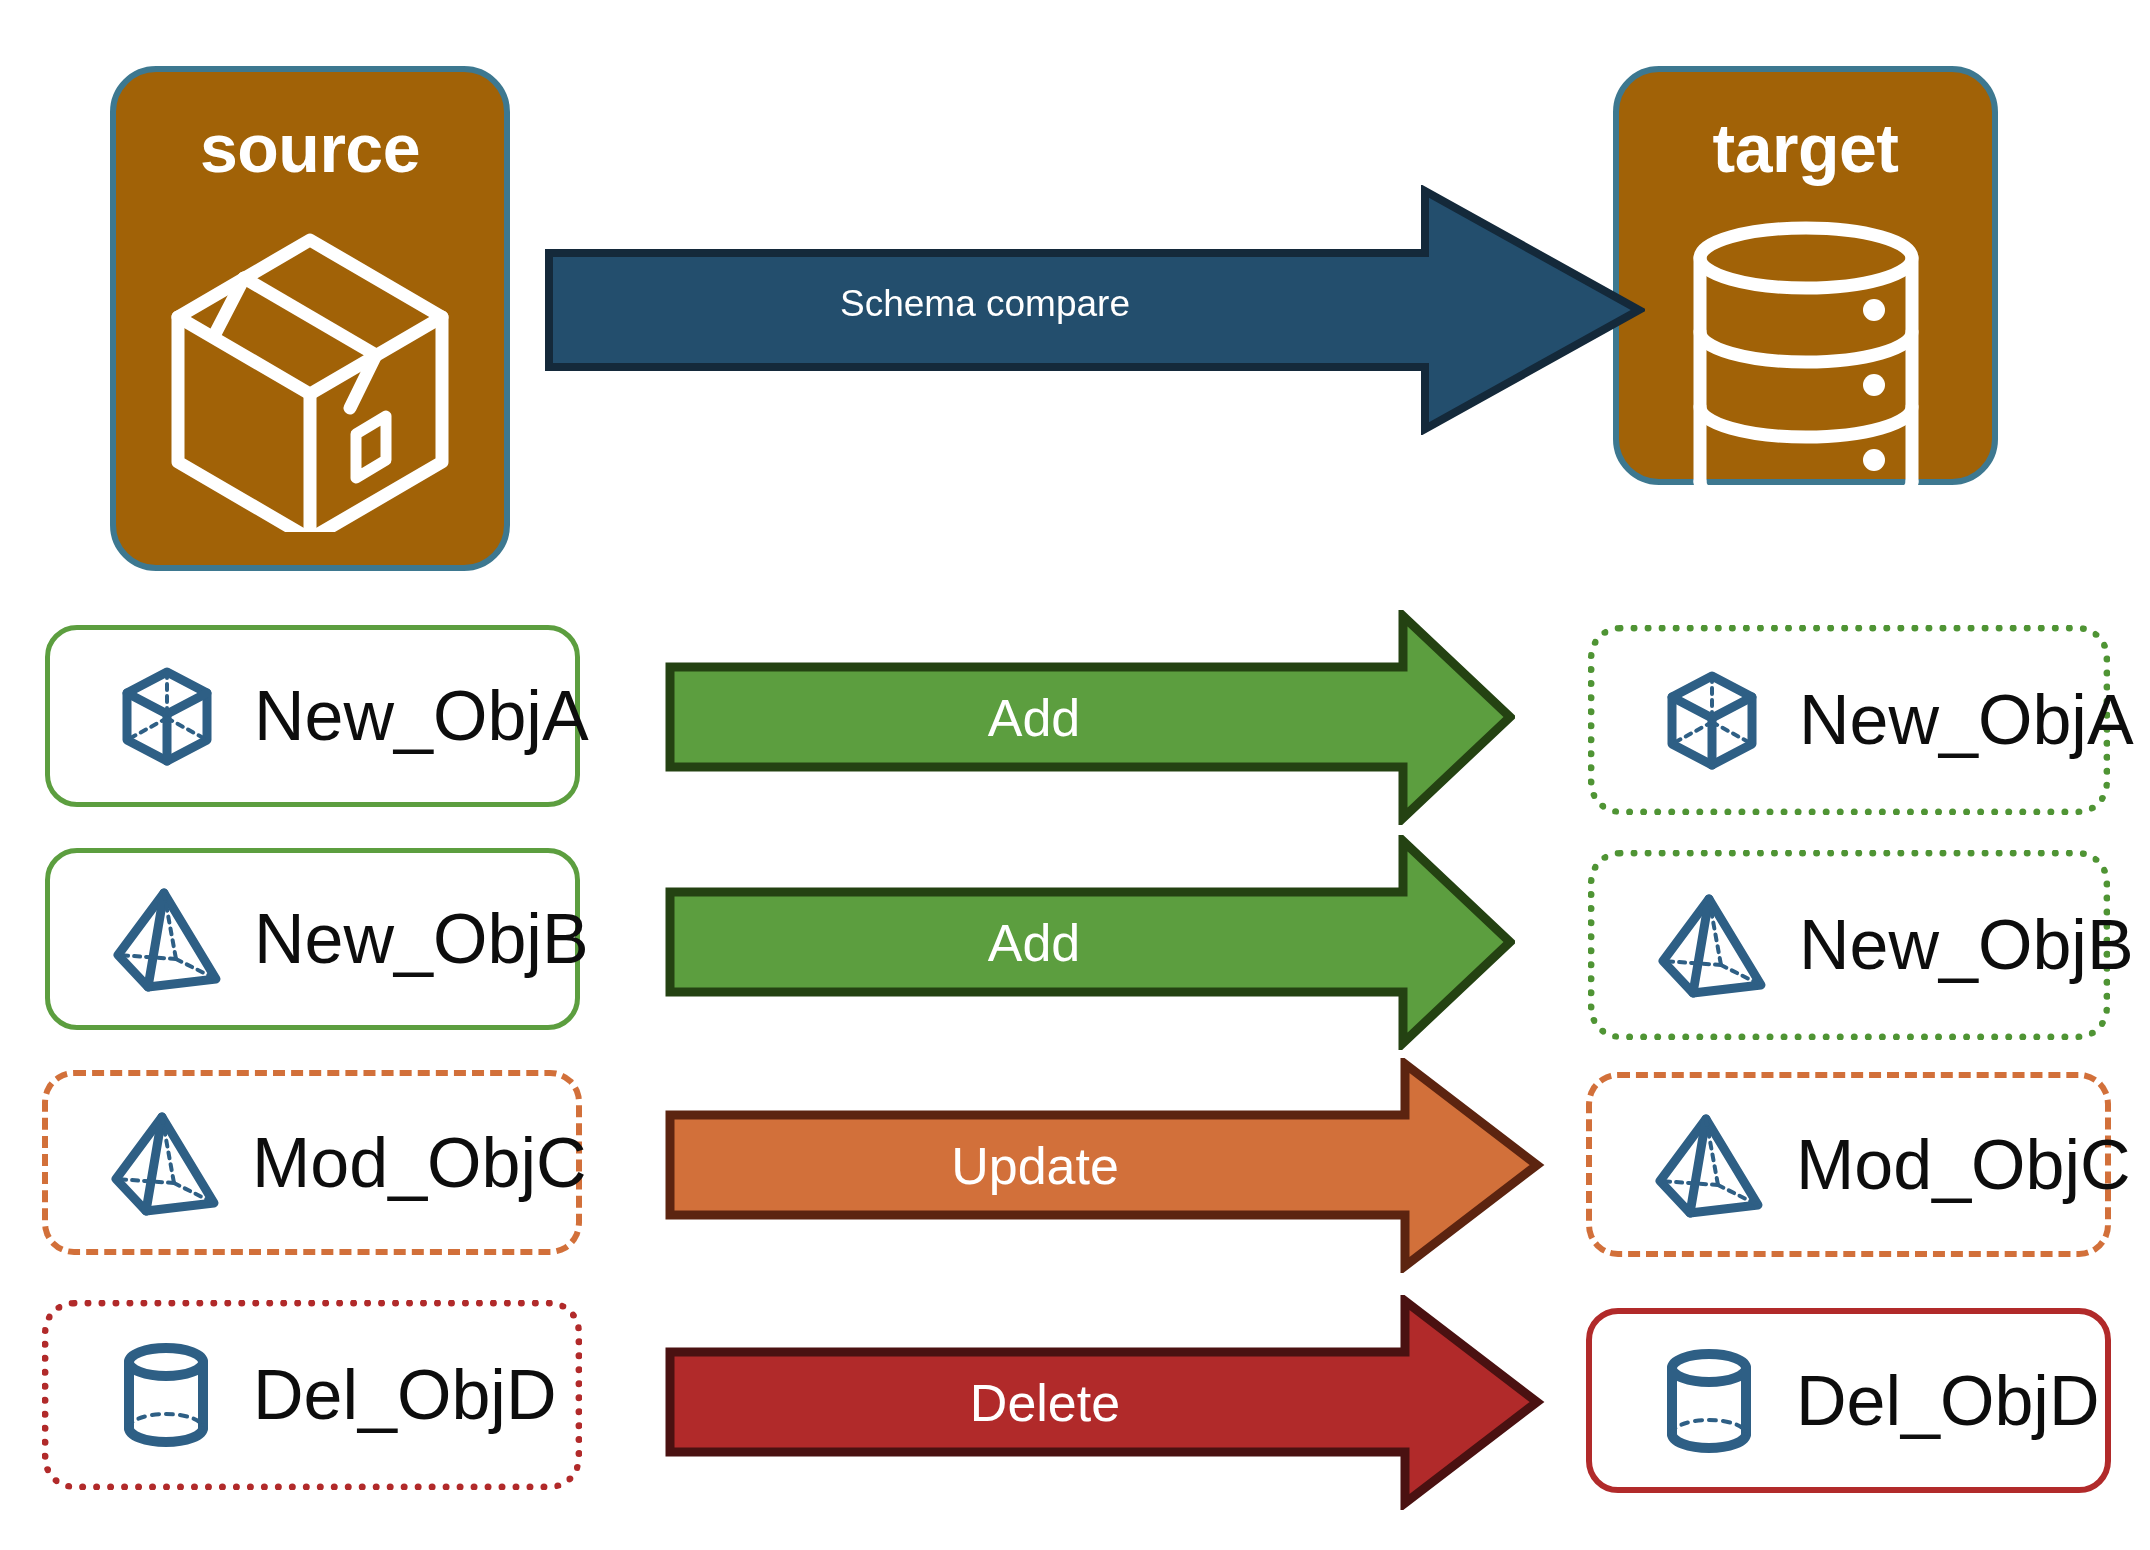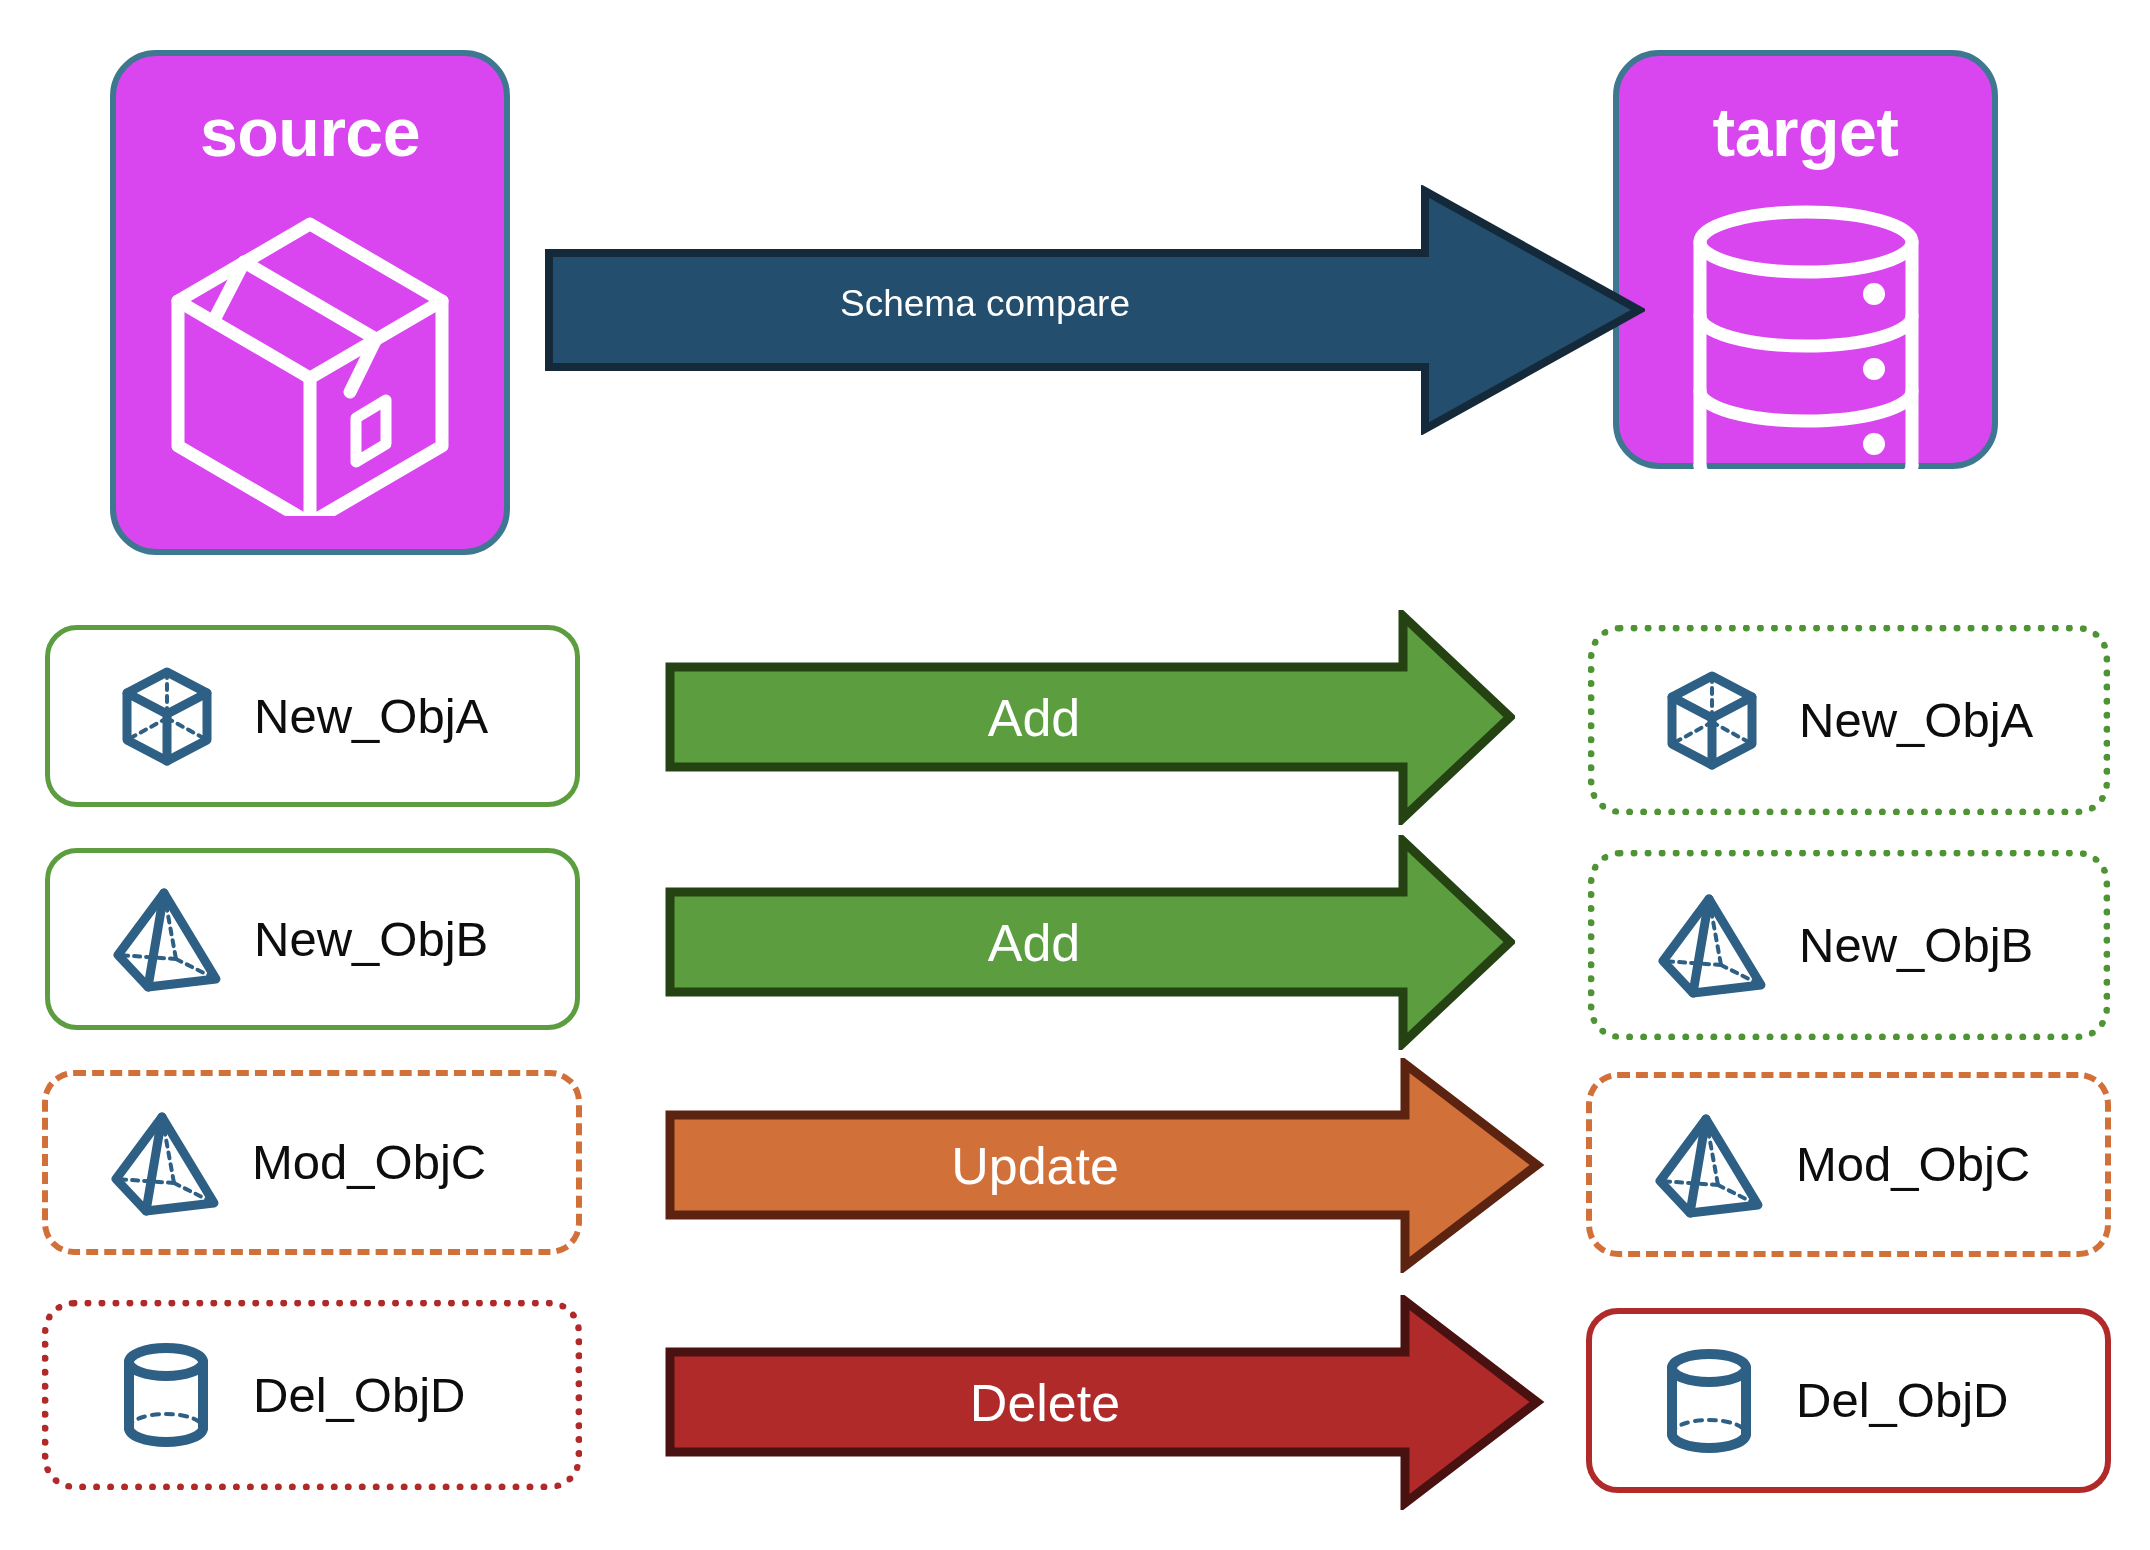--- a/index.html
+++ b/index.html
@@ -7,24 +7,25 @@
     width:2150px;height:1550px;
     font-family:"Liberation Sans", sans-serif;
     overflow:hidden;
     position:relative;
   }
   #stage{position:absolute;left:0;top:0;width:2150px;height:1550px;background:#fff;}
 
   
   .panel{
     position:absolute;
-    background:#d946ef;
+    background:#a16207;
     border:6px solid #3d7890;
     border-radius:46px;
     box-sizing:border-box;
+    margin-top:16px;
   }
   .panel-title{
     position:absolute;
     left:0;right:0;top:42px;
     text-align:center;
     color:#ffffff;
     font-weight:bold;
     font-size:68px;
     letter-spacing:-0.5px;
     line-height:1;
@@ -48,21 +49,21 @@
     box-sizing:border-box;
     background:#ffffff;
     border-radius:32px;
     display:flex;
     align-items:center;
     padding-left:58px;
   }
   .objbox .glyph{flex:0 0 auto;width:118px;display:flex;align-items:center;justify-content:center;}
   .objbox .objlabel{
     margin-left:28px;
-    font-size:49px;
+    font-size:70px;
     color:#0d0d0d;
     white-space:nowrap;
     line-height:1;
   }
 
   .bd-solid-green{border:5px solid #5c9e3f;}
   .bd-dotted-green{border:7px dotted #4f9434;}
   .bd-dashed-orange{border:6px dashed #d2703a;}
   .bd-dotted-red{border:7px dotted #b12a2a;}
   .bd-solid-red{border:6px solid #b12a2a;}

